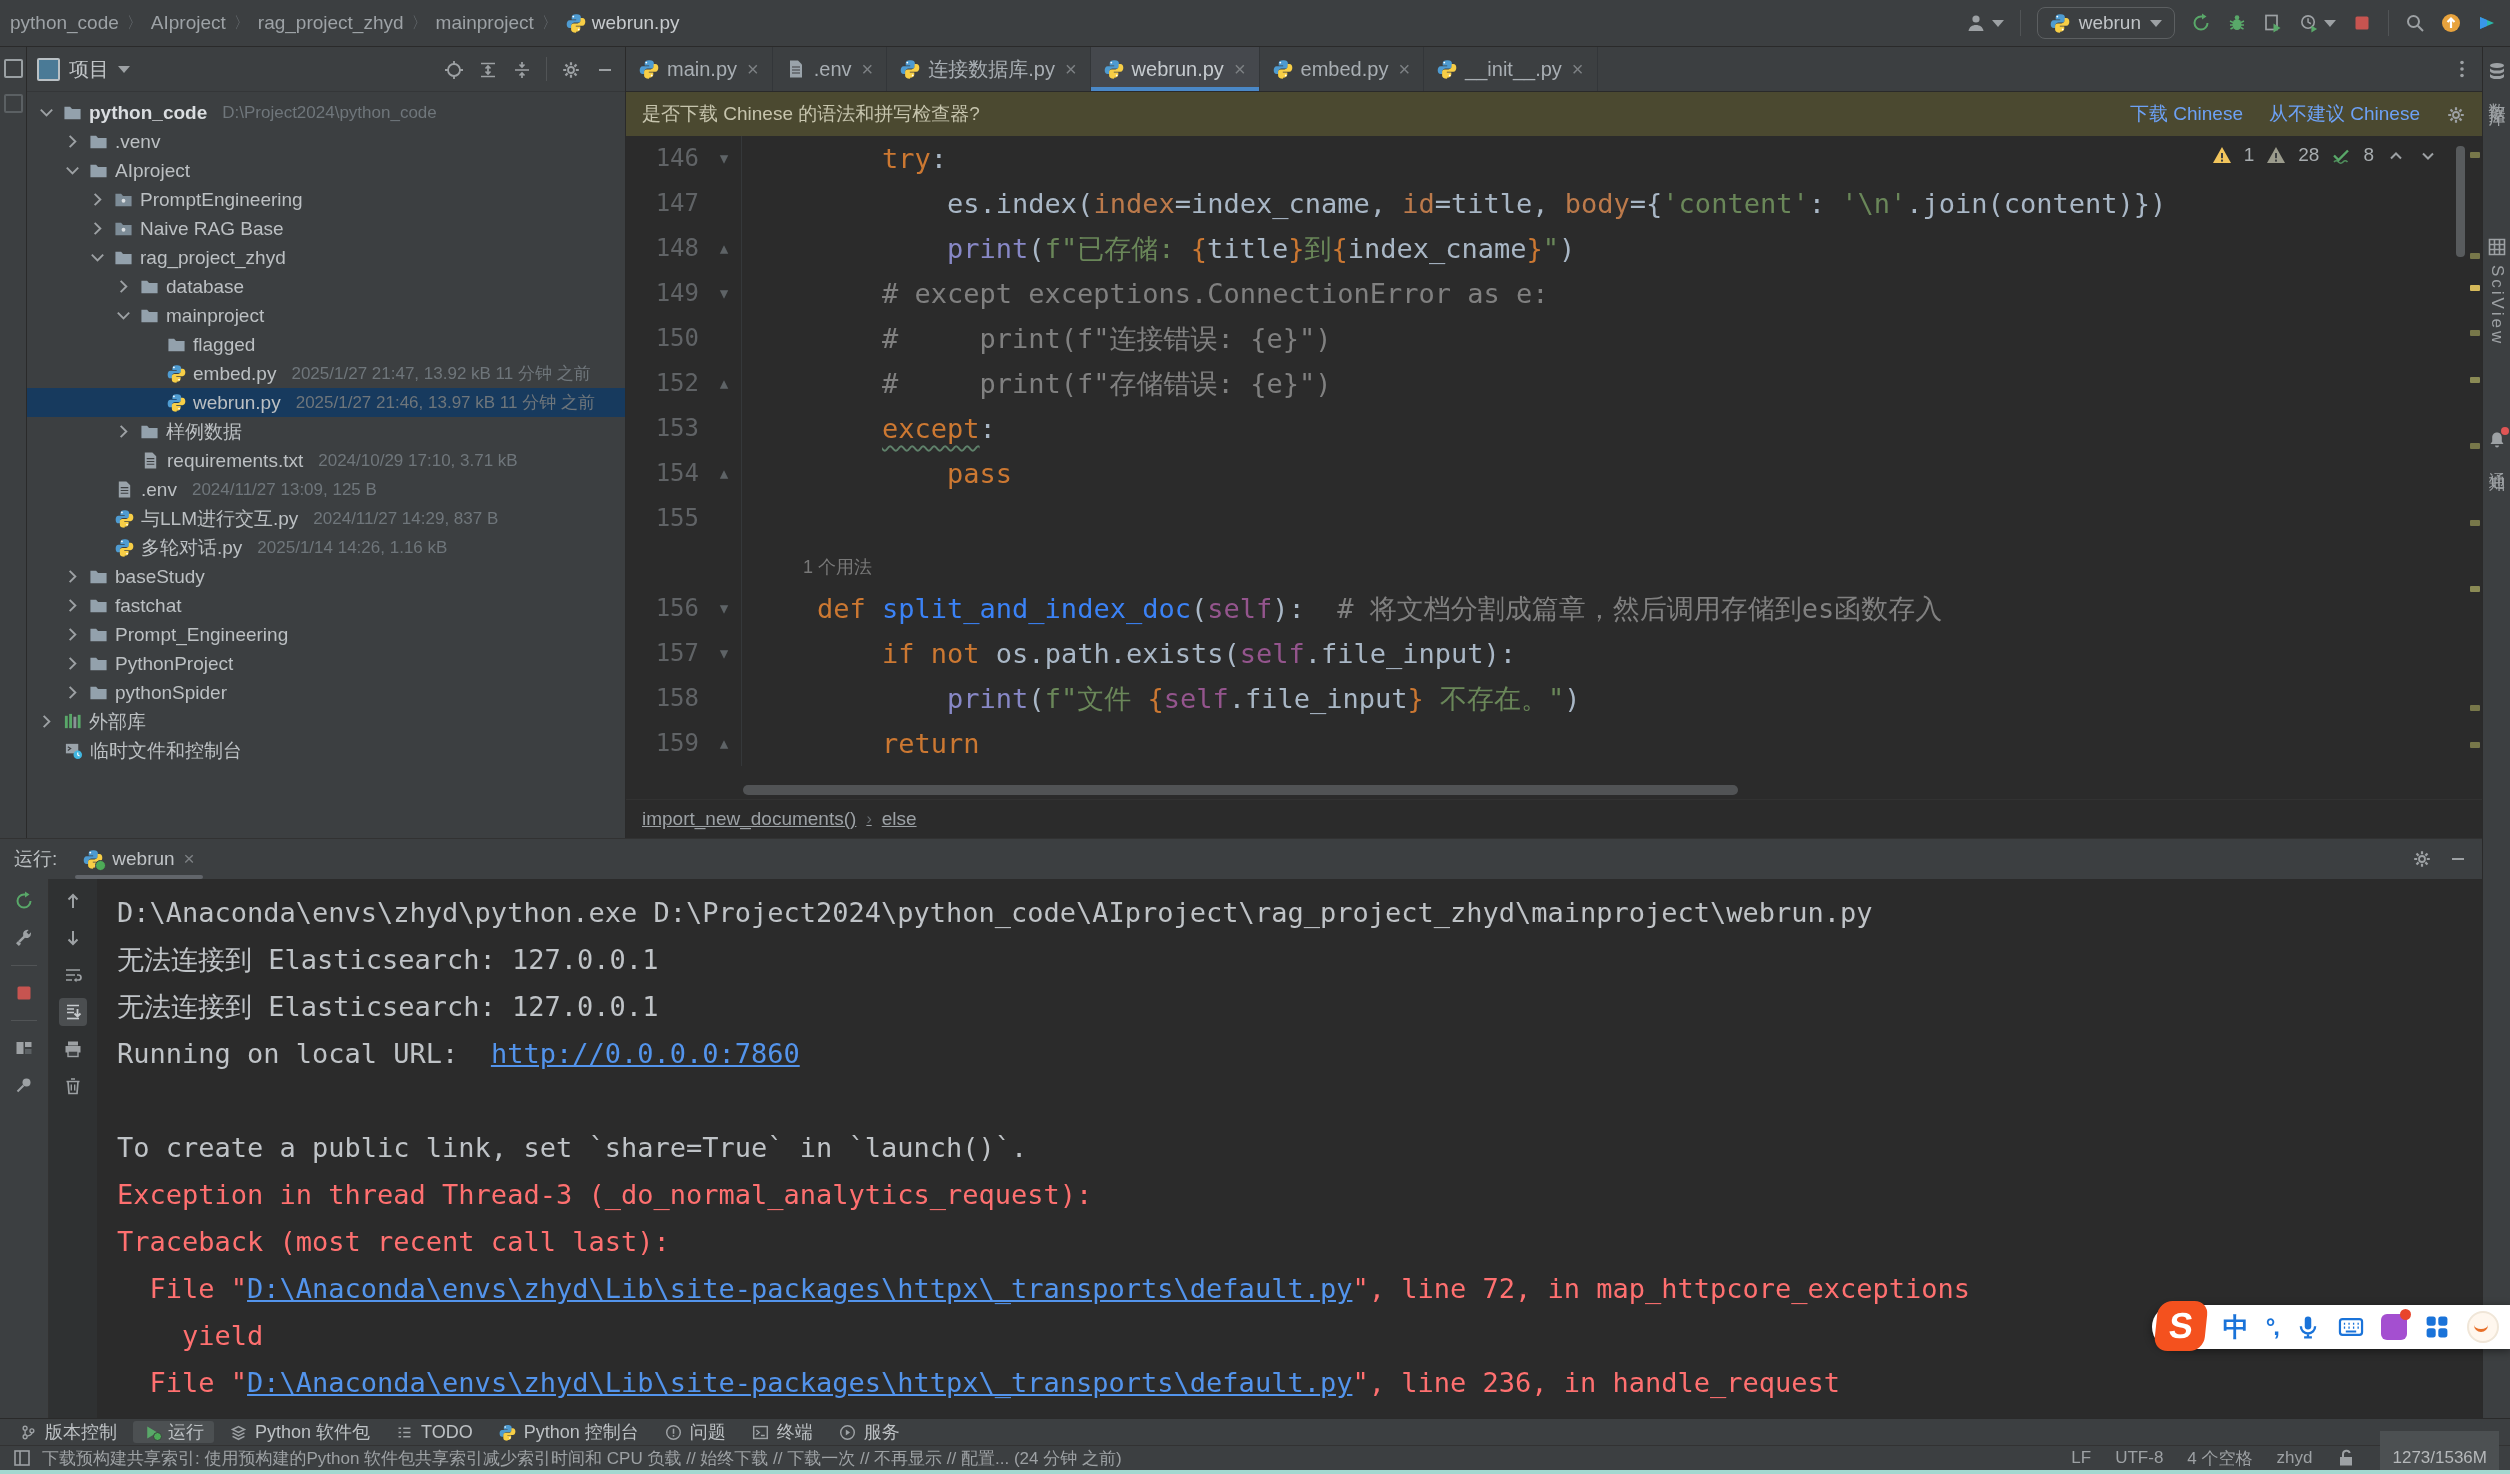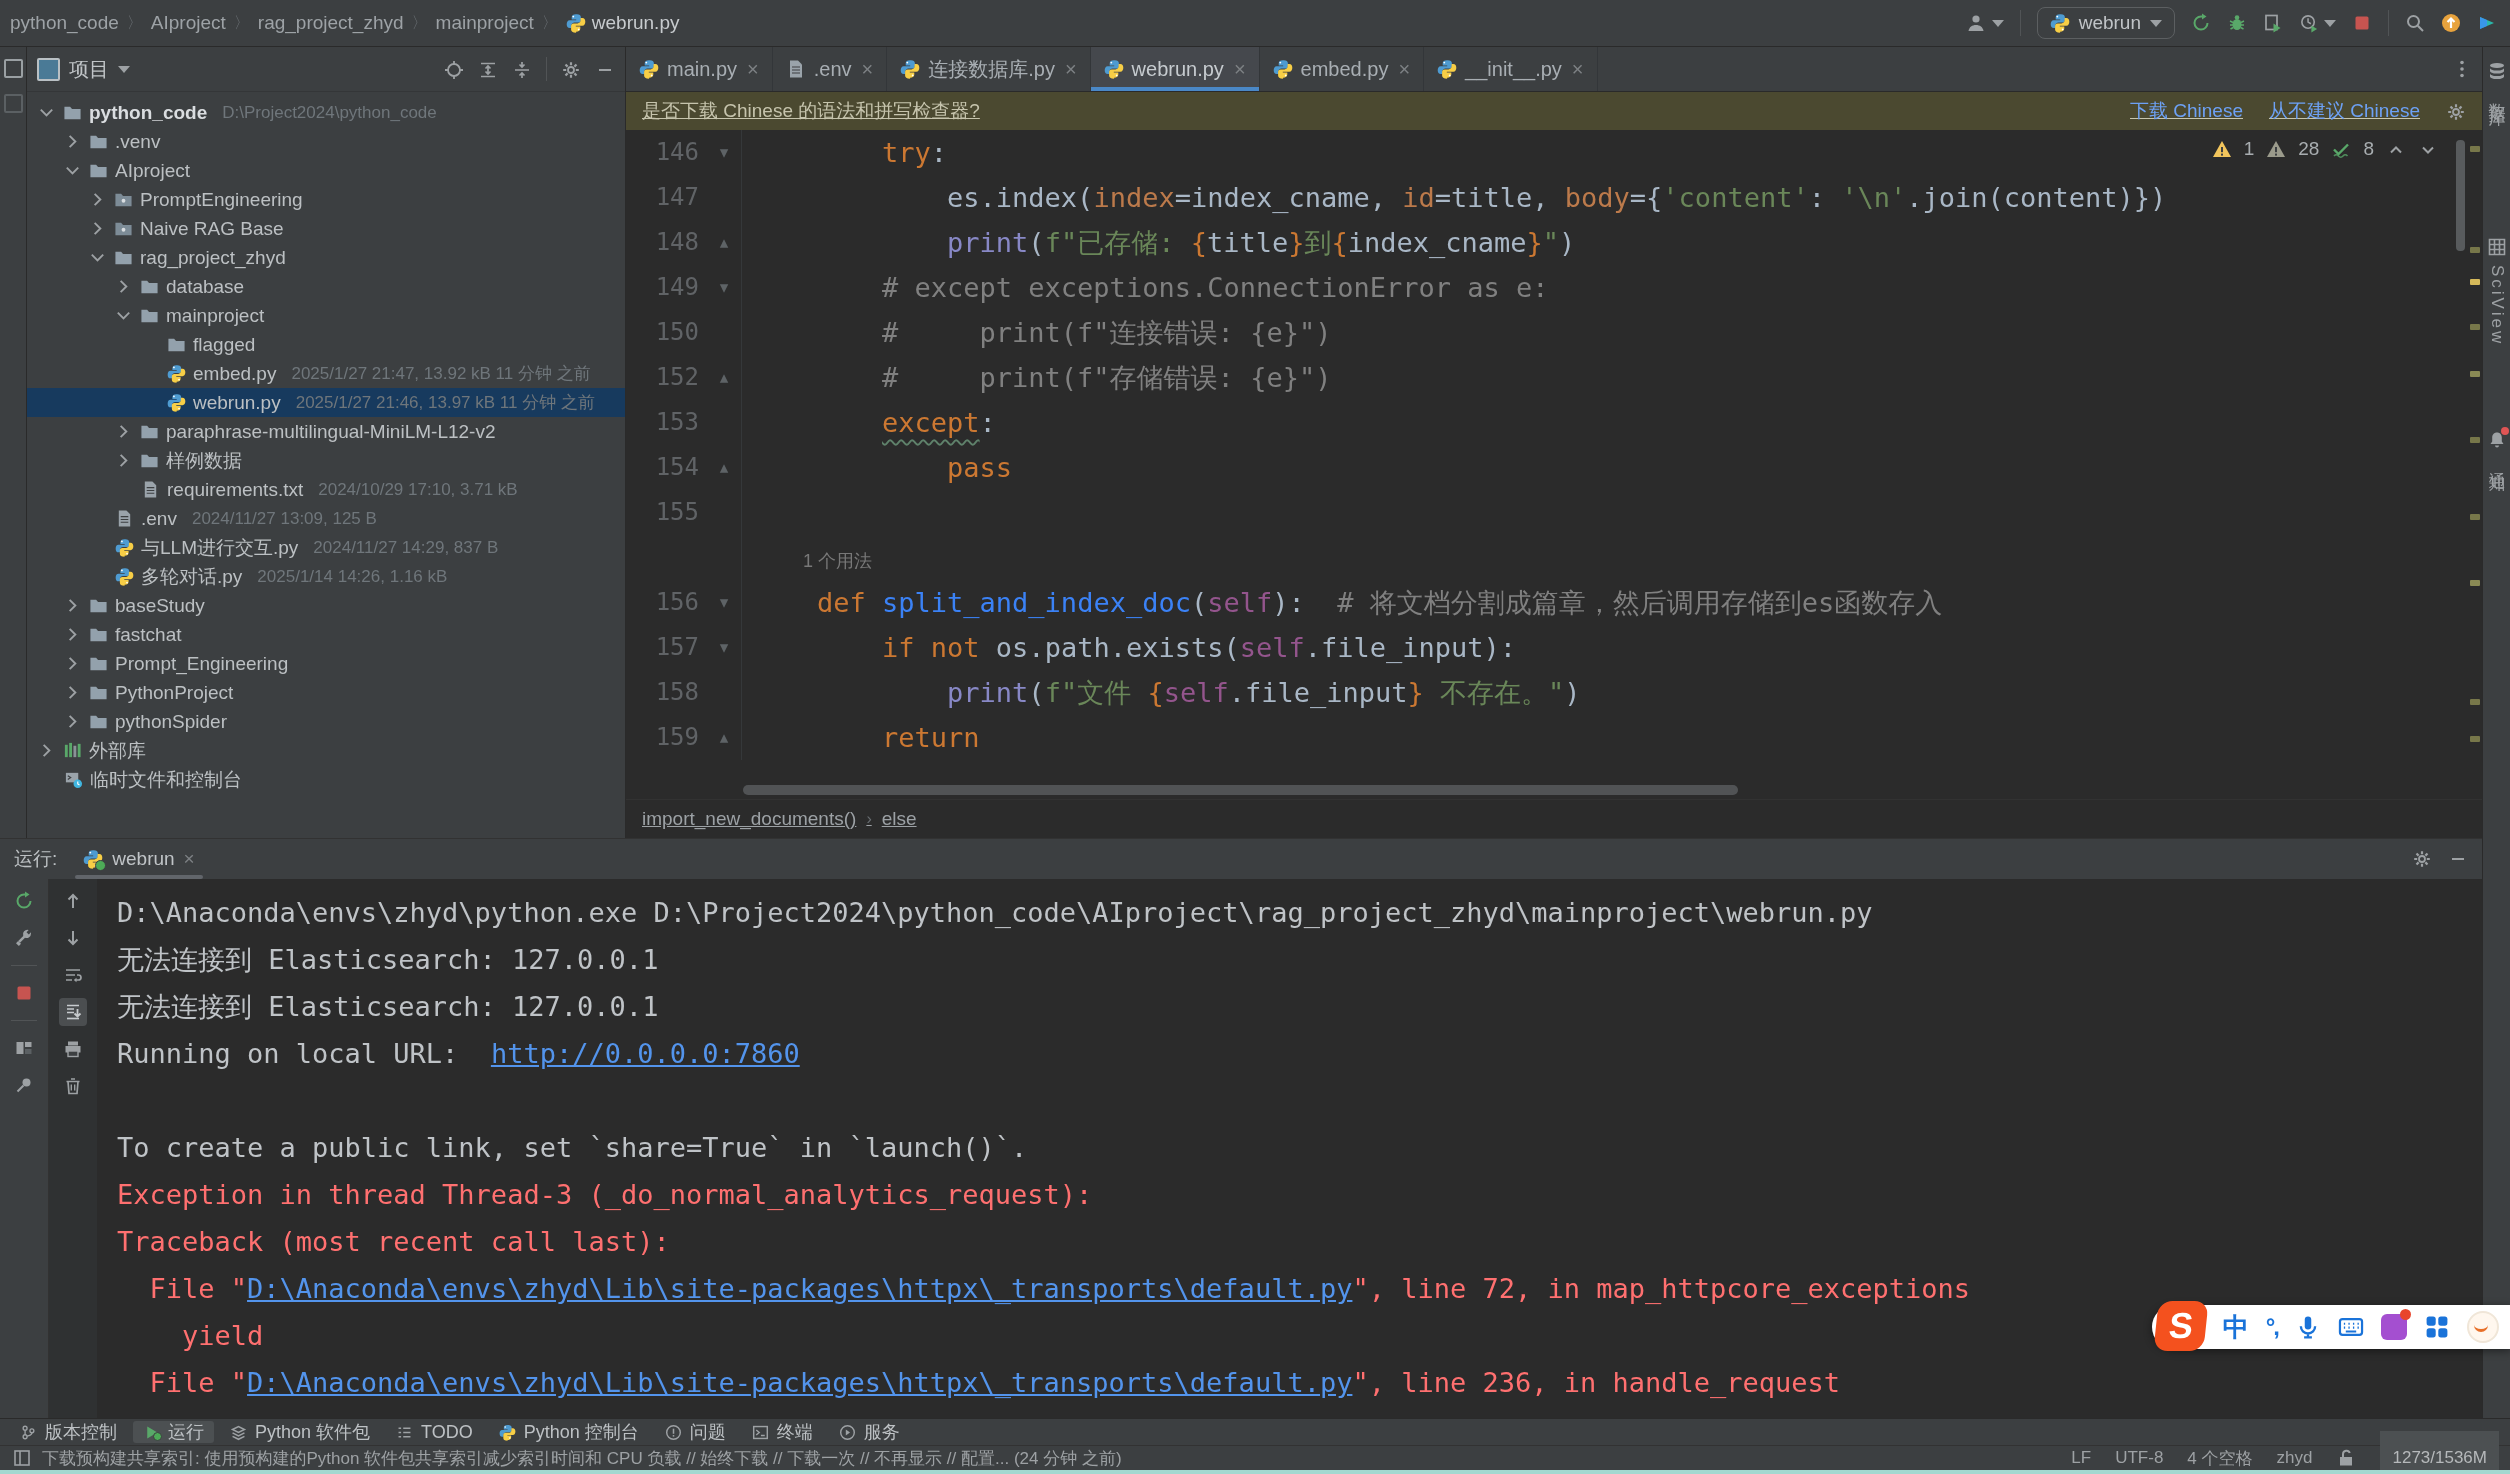--- a/index.html
+++ b/index.html
@@ -52,22 +52,22 @@
   .editor-col{flex:1;display:flex;flex-direction:column;min-width:0;background:#2b2b2b;}
   .tab-bar{height:44px;flex:none;background:#3c3f41;display:flex;align-items:stretch;border-bottom:1px solid #2a2a2a;}
   .tabs{display:flex;align-items:stretch;flex:1;min-width:0;}
   .tab{display:flex;align-items:center;gap:8px;padding:0 13px;font-size:20px;color:#a8aeb3;
        border-right:1px solid #333639;position:relative;white-space:nowrap;}
   .tab.active{background:#45484d;color:#c6cbcf;}
   .tab.active::after{content:"";position:absolute;left:0;right:0;bottom:0;height:4px;background:var(--accent);}
   .tab .close{color:#7d8184;font-size:20px;line-height:1;margin-left:2px;}
   .tab-bar-right{display:flex;align-items:center;padding:0 10px;}
 
-  .banner{height:38px;flex:none;background:var(--banner);display:flex;align-items:center;
-          padding:0 16px;font-size:19px;color:#c6c4ad;gap:10px;text-decoration:underline;}
+  .banner{height:44px;flex:none;background:var(--banner);display:flex;align-items:center;
+          padding:0 16px;font-size:19px;color:#c6c4ad;gap:10px;}
   .banner-actions{margin-left:auto;display:flex;align-items:center;gap:26px;}
   .banner a{color:#6da1f5;text-decoration:none;}
 
   .editor-body{flex:1;min-height:0;position:relative;overflow:hidden;
                font-family:"DejaVu Sans Mono",monospace;font-size:27px;}
   .cl{display:flex;height:45px;line-height:45px;white-space:pre;}
   .ln{width:73px;text-align:right;color:#606366;flex:none;font-size:24px;padding-right:8px;}
   .fold{width:34px;flex:none;color:#5e6366;text-align:center;font-size:17px;
         font-family:"Liberation Sans",sans-serif;}
   .ct{flex:1;border-left:1px solid #35383a;padding-left:10px;min-width:0;}
@@ -366,29 +366,20 @@
               <div class="trow selected" style="padding-left:113px">
                 <span class="chev-sp"></span>
                 <svg class="ic" viewBox="0 0 20 20" fill="none">
                   <path fill="#4e9bd1" d="M9.9 1.2c-2.7 0-4.2 1.2-4.2 3.2v2h4.5v.8H3.7c-2 0-3 1.7-3 4 0 2.3 1 3.9 3 3.9h1.7v-2.4c0-1.8 1.5-3.1 3.1-3.1h3.9c1.5 0 2.5-1.1 2.5-2.6V4.4c0-2-1.4-3.2-4-3.2z"></path>
                   <circle fill="#fff" cx="7.3" cy="3.6" r=".9"></circle>
                   <path fill="#f7ce46" d="M10.1 18.8c2.7 0 4.2-1.2 4.2-3.2v-2H9.8v-.8h6.5c2 0 3-1.7 3-4 0-2.3-1-3.9-3-3.9h-1.7v2.4c0 1.8-1.5 3.1-3.1 3.1H7.6c-1.5 0-2.5 1.1-2.5 2.6v3.6c0 2 1.4 3.2 5 3.2z"></path>
                   <circle fill="#fff" cx="12.7" cy="16.4" r=".9"></circle>
                 </svg>
                 <span class="tlabel">webrun.py</span>
                 <span class="meta">2025/1/27 21:46, 13.97 kB 11 分钟 之前</span>
-              </div>
-              <div class="trow" style="padding-left:87px">
-                <svg class="ic" viewBox="0 0 20 20" fill="none">
-                  <path stroke="#9da1a4" stroke-width="2" d="M7 4l6 6-6 6"></path>
-                </svg>
-                <svg class="ic" viewBox="0 0 20 20" fill="none">
-                  <path fill="#93a1ac" d="M1.5 4h6l2 2.2h9V17h-17z"></path>
-                </svg>
-                <span class="tlabel">paraphrase-multilingual-MiniLM-L12-v2</span>
               </div>
               <div class="trow" style="padding-left:87px">
                 <svg class="ic" viewBox="0 0 20 20" fill="none">
                   <path stroke="#9da1a4" stroke-width="2" d="M7 4l6 6-6 6"></path>
                 </svg>
                 <svg class="ic" viewBox="0 0 20 20" fill="none">
                   <path fill="#93a1ac" d="M1.5 4h6l2 2.2h9V17h-17z"></path>
                 </svg>
                 <span class="tlabel">样例数据</span>
               </div>

